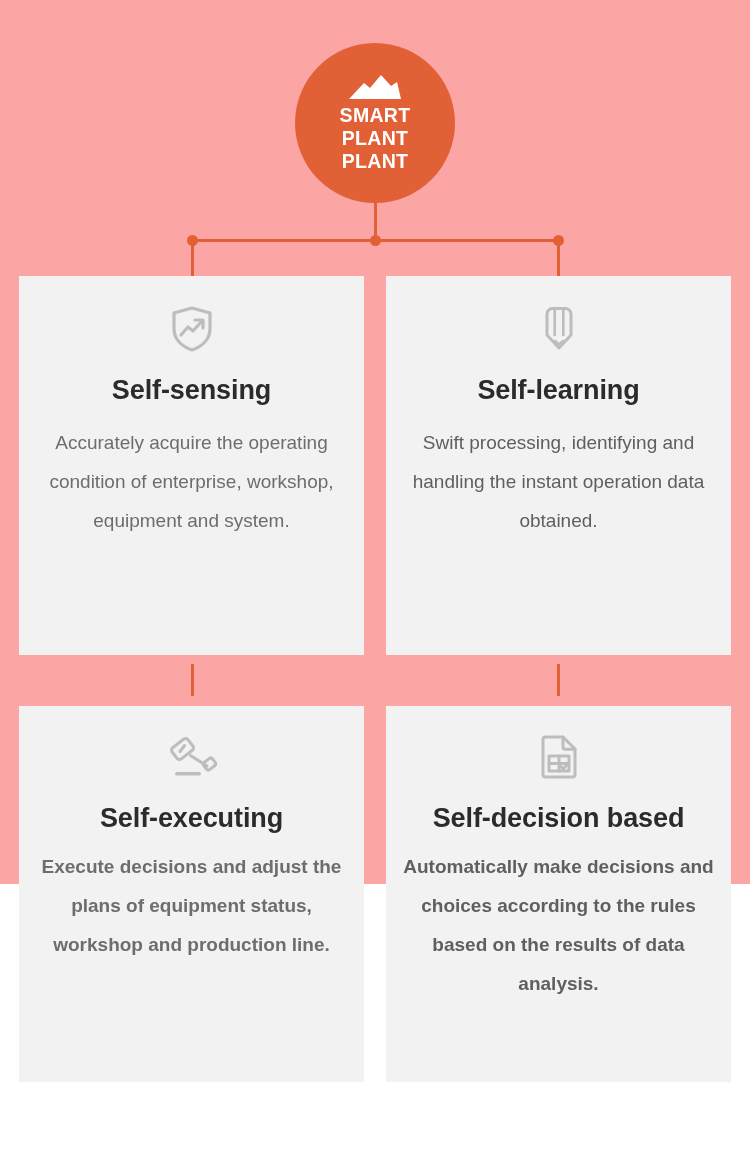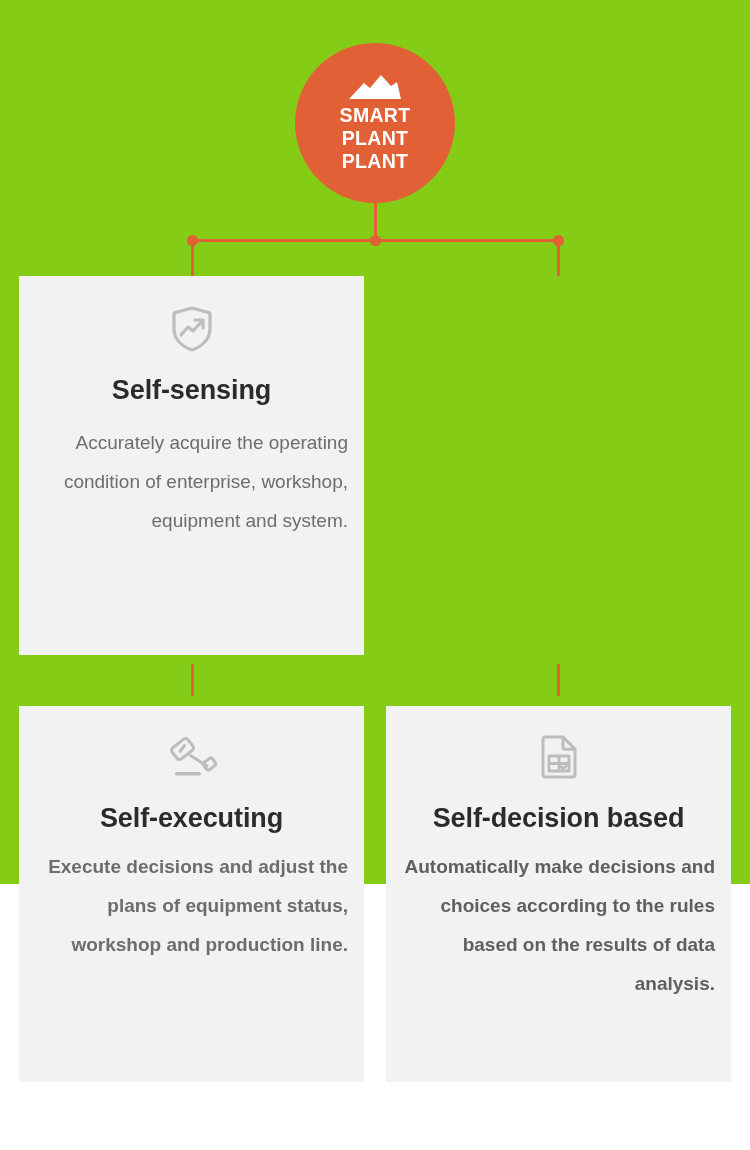--- a/index.html
+++ b/index.html
@@ -2,21 +2,21 @@
 <html><head>
 <meta charset="utf-8">
 <style>
   * { margin:0; padding:0; box-sizing:border-box; }
   html, body {
     width:750px; height:1150px;
     background:#ffffff;
     font-family:"Liberation Sans", sans-serif;
     overflow:hidden;
   }
-  #stage { position:relative; width:750px; height:884px; background:#84cc16; }
+  #stage { position:relative; width:750px; height:884px; background:#fca5a5; }
 
   
   .hub {
     position:absolute; left:295px; top:43px;
     width:160px; height:160px; border-radius:50%;
     background:#E26036;
     display:flex; flex-direction:column;
     align-items:center; justify-content:center;
   }
   .hub-icon { width:56px; height:26px; margin-bottom:4px; display:block; }
@@ -58,21 +58,21 @@
   }
   .card-r2 .card-icon { margin-top:27px; }
   .card-title {
     margin-top:22px;
     font-size:27px; font-weight:bold; color:#2b2b2b;
     text-align:center; letter-spacing:-.1px;
   }
   .card-body {
     margin-top:17px;
     font-size:19px; line-height:39px; color:#6d6d6d;
-    text-align:right;
+    text-align:center;
   }
   .card-c2 .card-body { color:#5f5f5f; }
   .card-r2 .card-body { margin-top:13px;font-weight:bold; }
 </style>
 </head>
 <body>
 
 <div id="stage">
 
   <div class="hub">
@@ -101,20 +101,32 @@
       <svg width="44" height="48" viewBox="0 0 44 48">
         <path d="M22 3 L40 8 V24 C40 35 31 42 22 45 C13 42 4 35 4 24 V8 Z" fill="none" stroke="#BDBDBD" stroke-width="3.2" stroke-linejoin="round" stroke-linecap="round"></path>
         <polyline points="11,30 18,22 23,26 32,16" fill="none" stroke="#BDBDBD" stroke-width="3.2" stroke-linejoin="round" stroke-linecap="round"></polyline>
         <polyline points="25,15 33,15 33,23" fill="none" stroke="#BDBDBD" stroke-width="3.2" stroke-linejoin="round" stroke-linecap="round"></polyline>
       </svg>
     </div>
     <div class="card-title">Self-sensing</div>
     <div class="card-body">Accurately acquire the operating condition of enterprise, workshop, equipment and system.</div>
   </div>
 
+  <div class="card card-r1 card-c2">
+    <div class="card-icon">
+      <svg width="34" height="48" viewBox="0 0 34 48">
+        <path d="M5 9 C5 6 7.5 3.5 10.5 3.5 H23.5 C26.5 3.5 29 6 29 9 V30 L17 43 L5 30 Z" fill="none" stroke="#BDBDBD" stroke-width="3" stroke-linejoin="round" stroke-linecap="round"></path>
+        <line x1="12.7" y1="4" x2="12.7" y2="30" stroke="#BDBDBD" stroke-width="2.6" stroke-linecap="round"></line>
+        <line x1="21.3" y1="4" x2="21.3" y2="30" stroke="#BDBDBD" stroke-width="2.6" stroke-linecap="round"></line>
+        <path d="M13 36 L17 39.5 L21 36" fill="none" stroke="#BDBDBD" stroke-width="2.6" stroke-linejoin="round" stroke-linecap="round"></path>
+      </svg>
+    </div>
+    <div class="card-title">Self-learning</div>
+    <div class="card-body">Swift processing, identifying and handling the instant operation data obtained.</div>
+  </div>
 
   <div class="card card-r2 card-c1">
     <div class="card-icon">
       <svg width="52" height="48" viewBox="0 0 52 48">
         <g stroke="#BDBDBD" stroke-width="3" fill="none" stroke-linejoin="round" stroke-linecap="round">
           <rect x="6.5" y="9" width="20" height="14" rx="3" transform="rotate(-38 16.5 16)"></rect>
           <path d="M24.5 22.5 L41 33"></path>
           <rect x="38" y="26.5" width="11" height="9" rx="2.5" transform="rotate(-38 43.5 31)"></rect>
           <line x1="18.5" y1="12.5" x2="14" y2="18.5"></line>
         </g>

